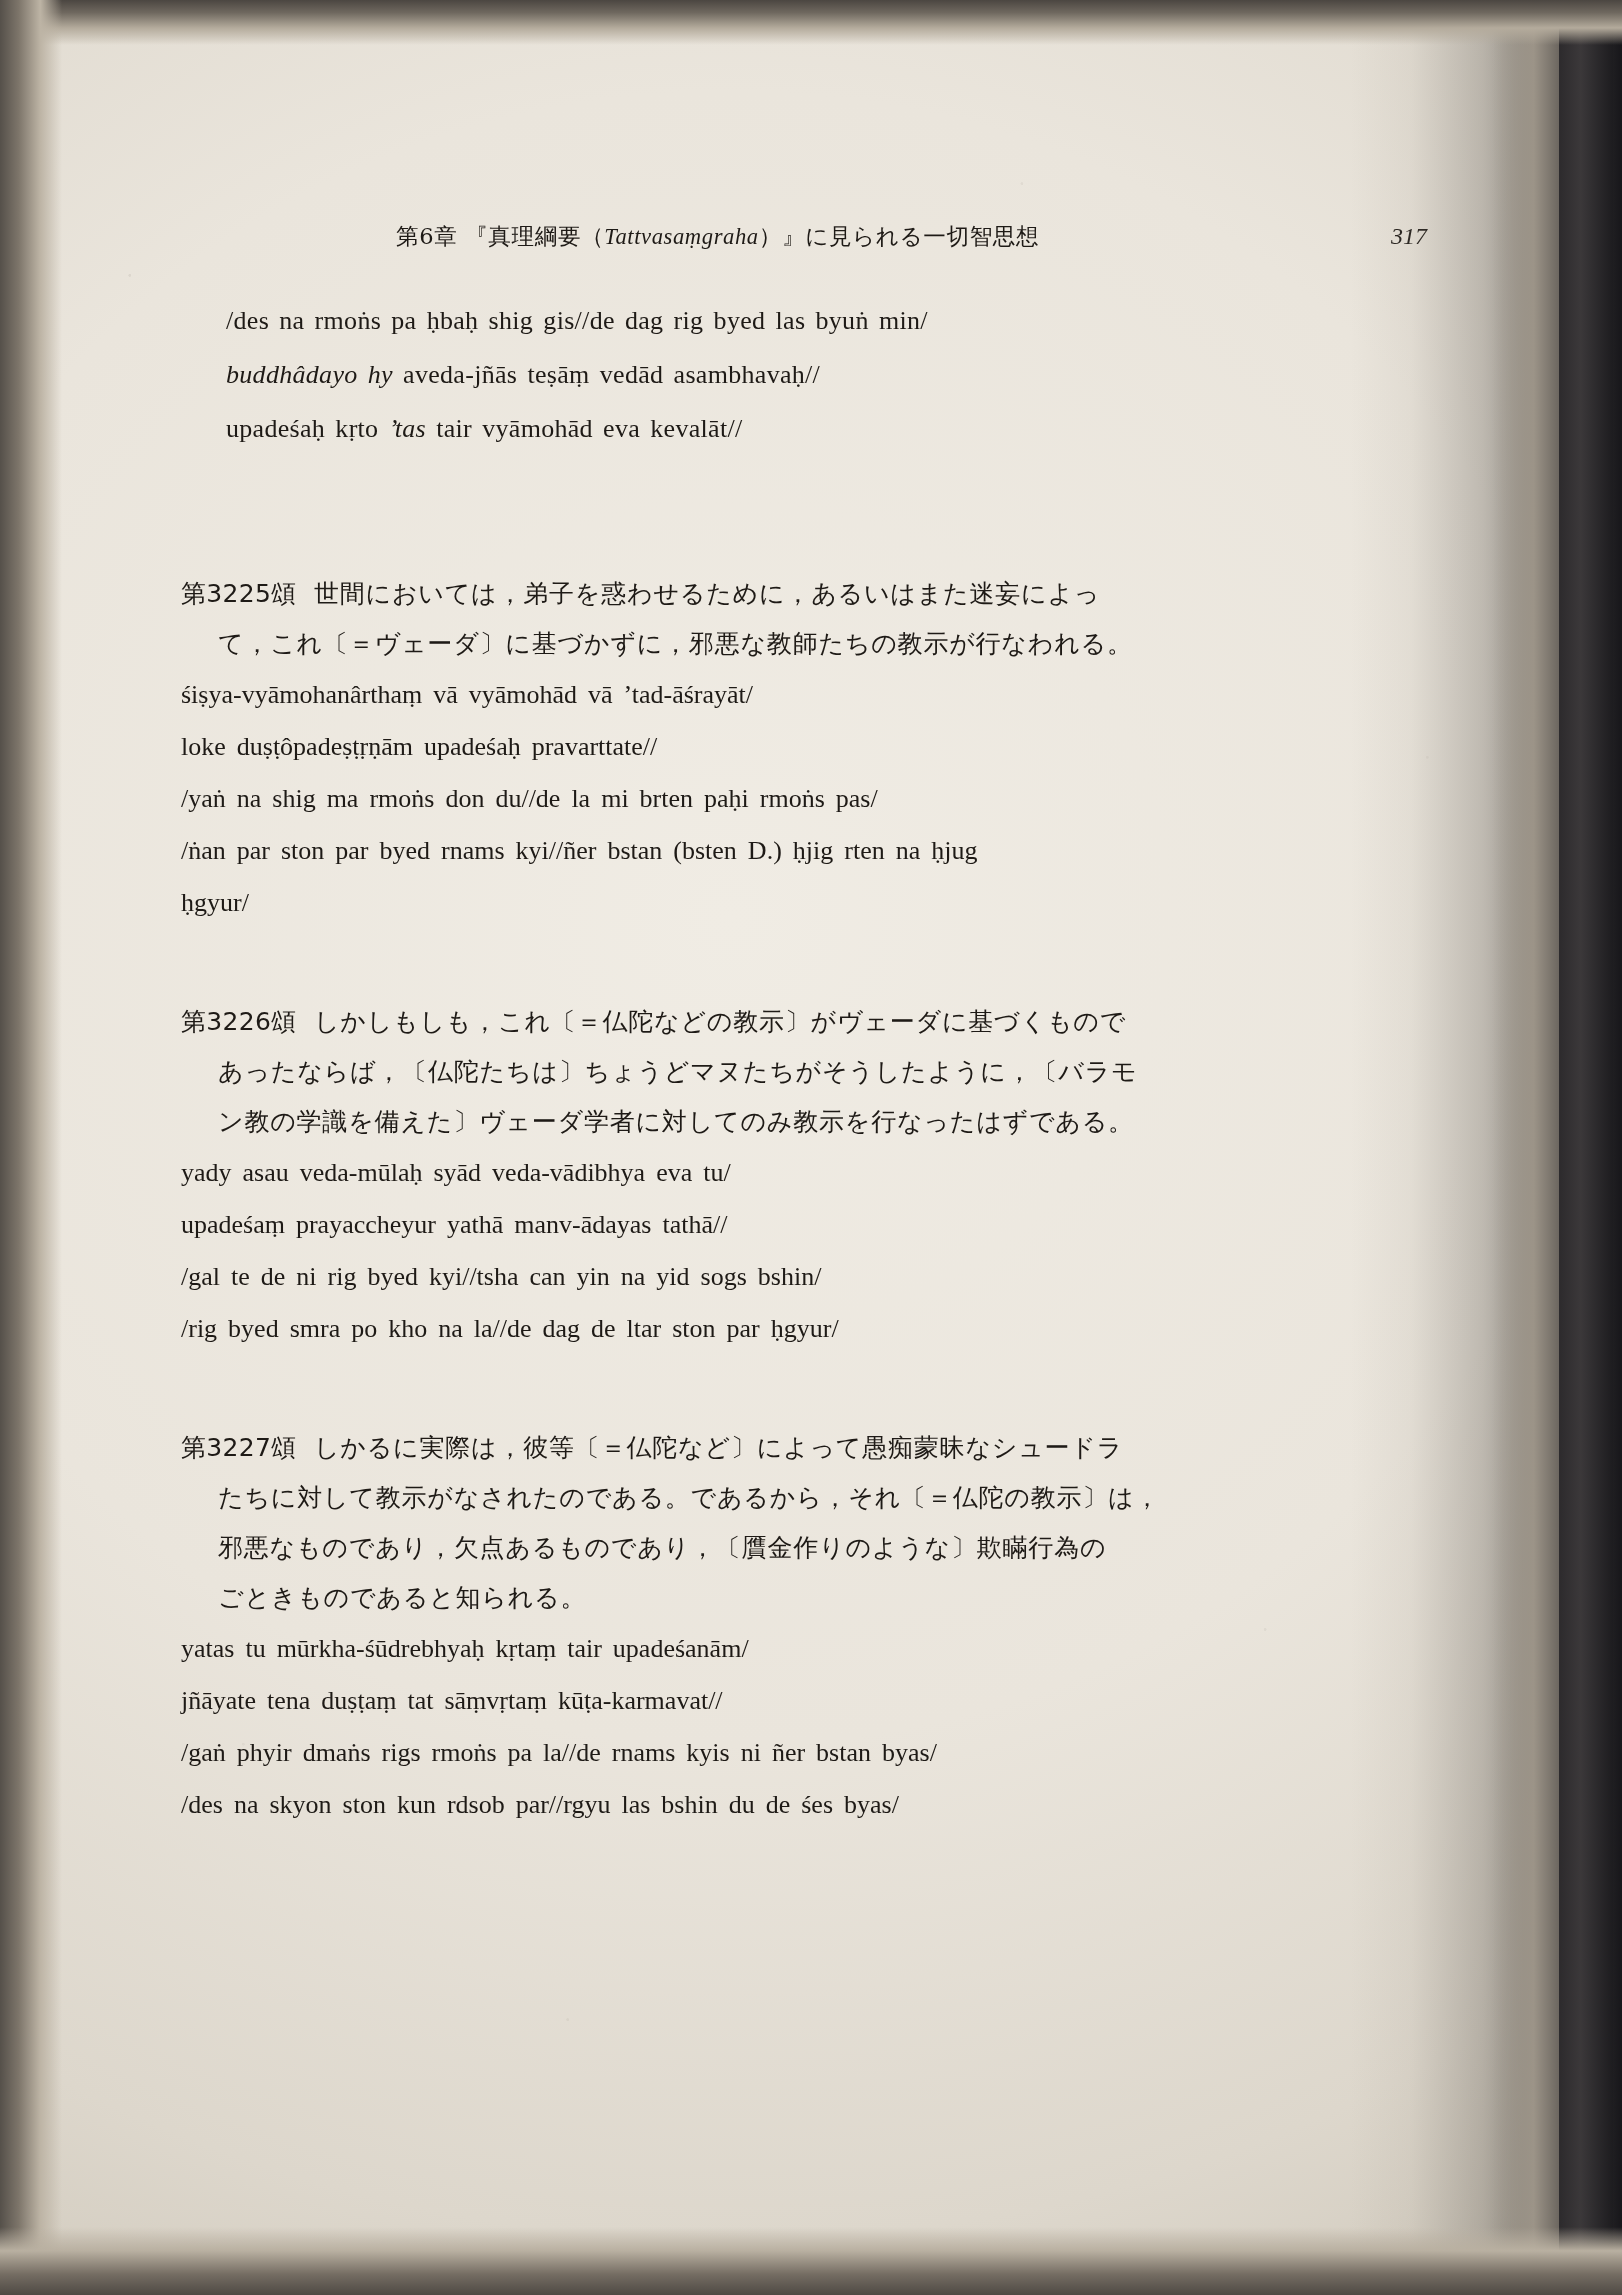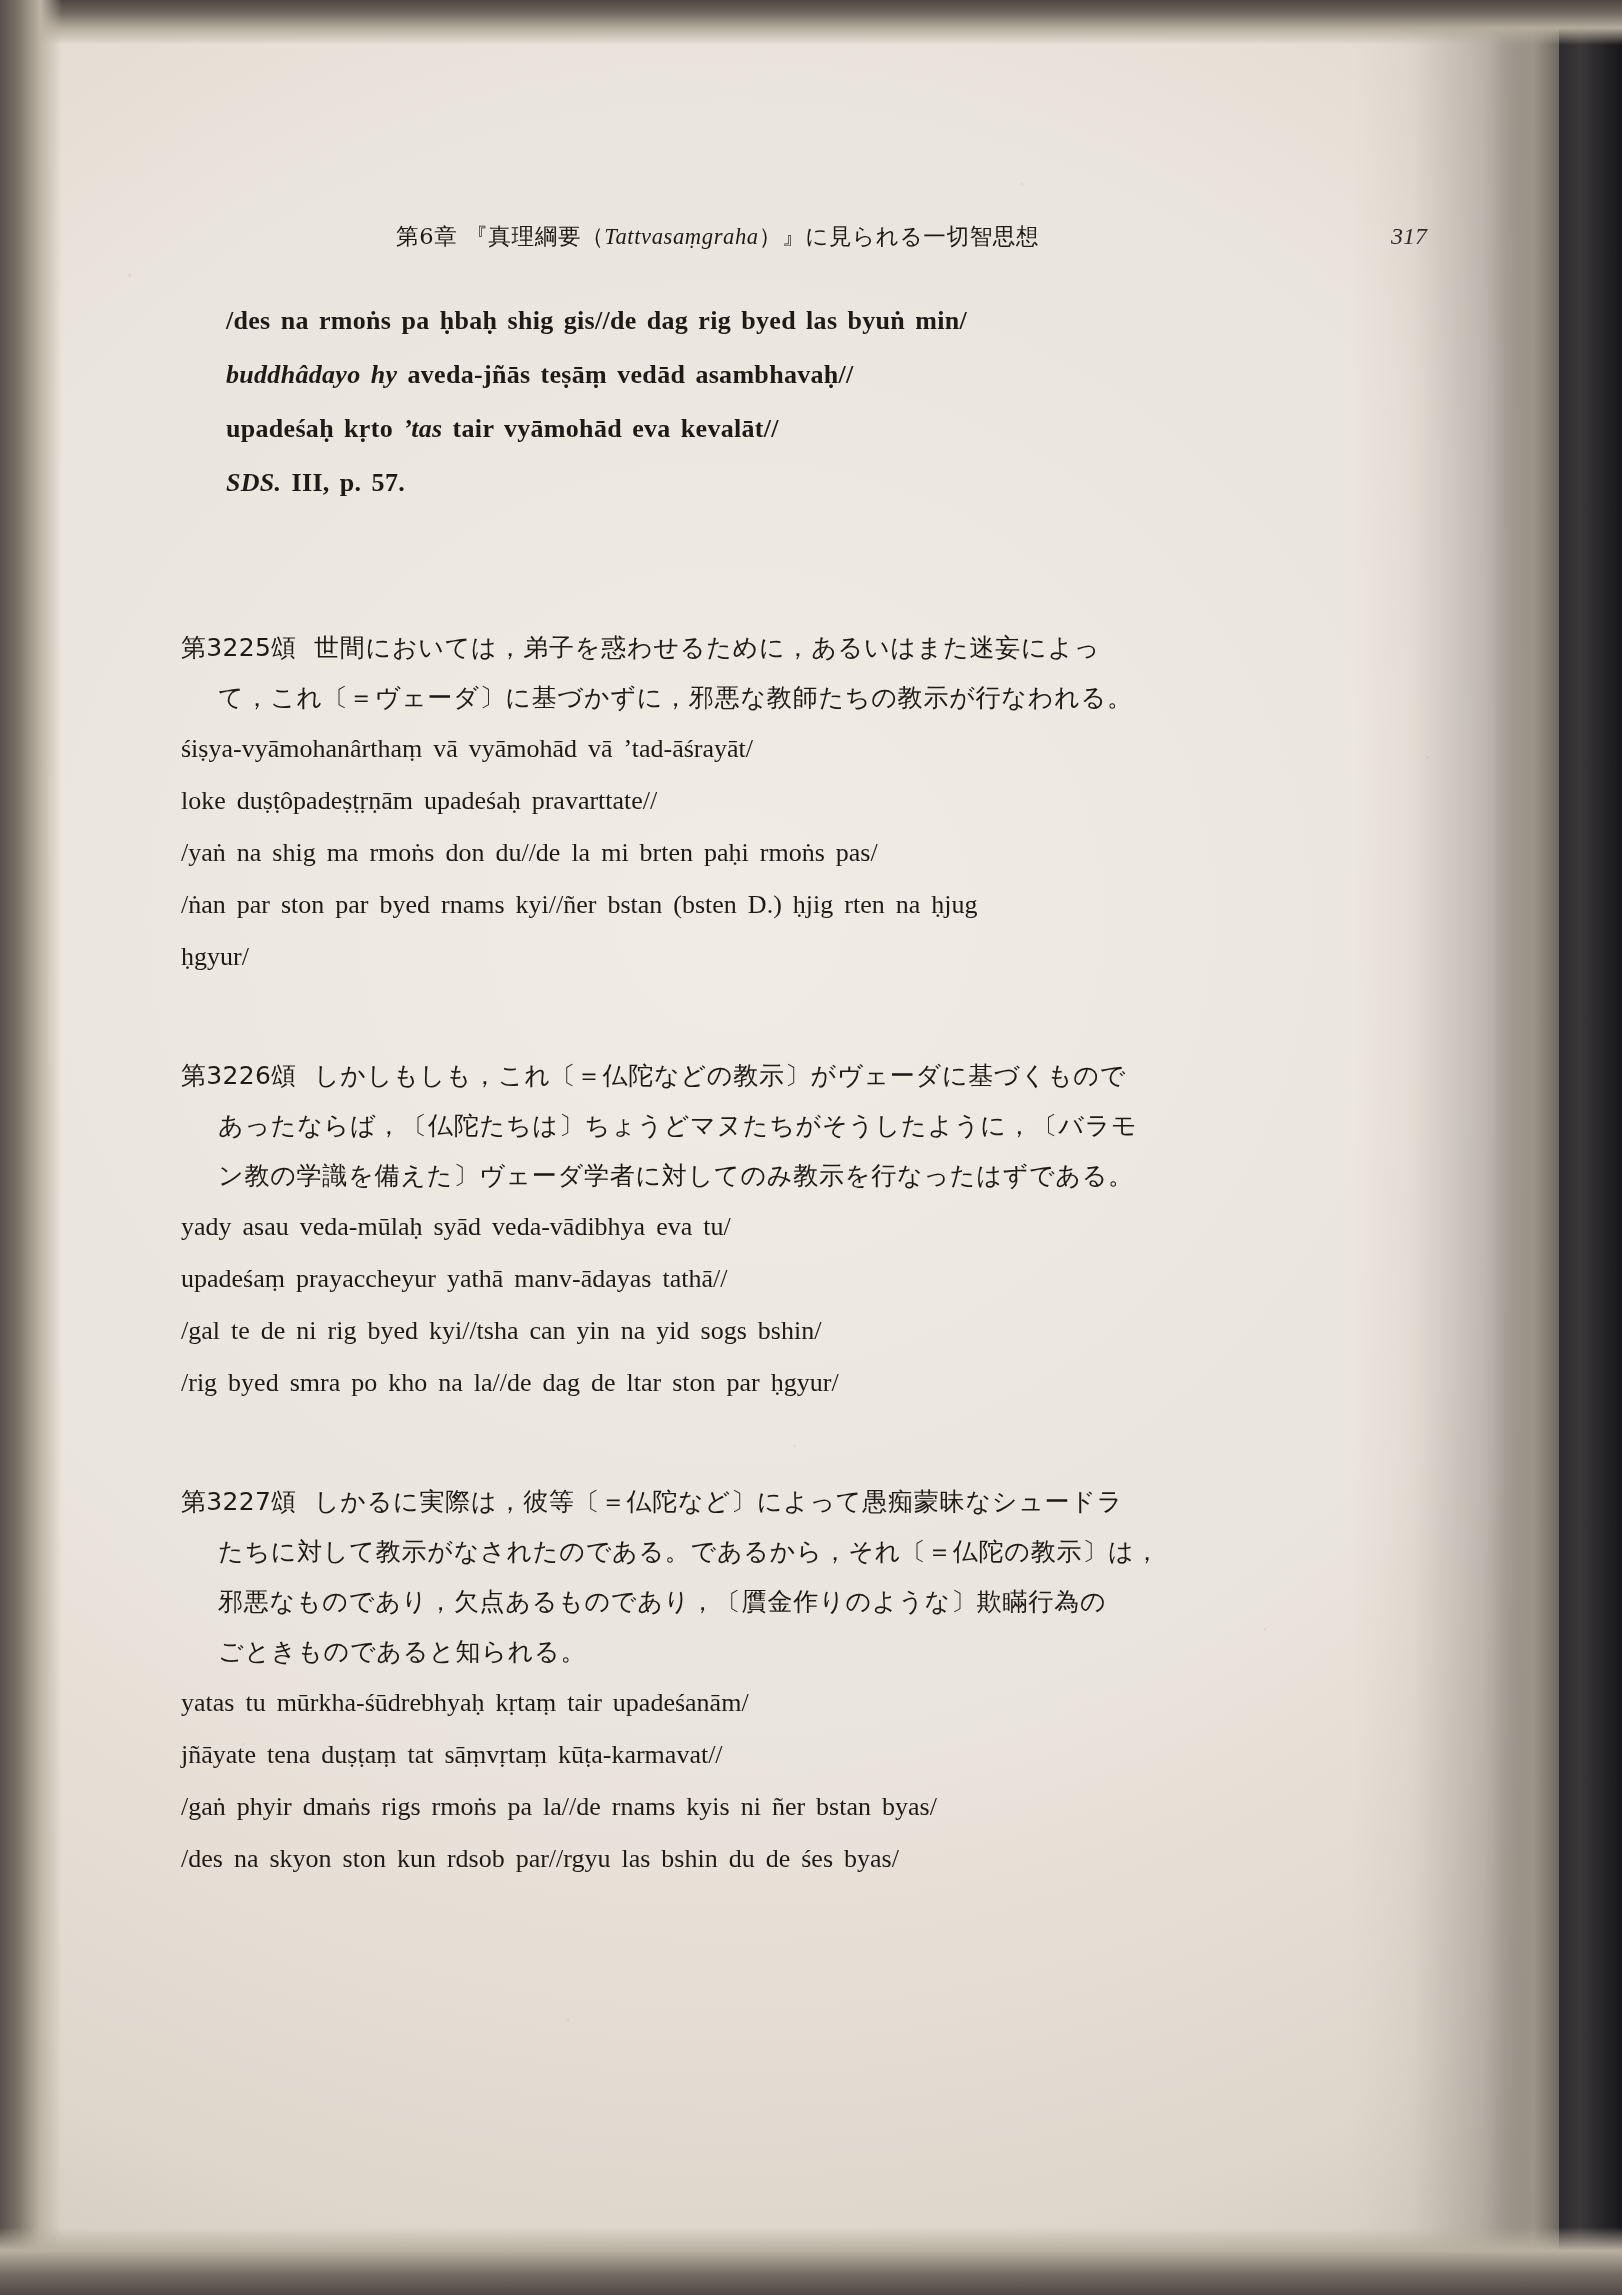--- a/index.html
+++ b/index.html
@@ -104,21 +104,20 @@
 
   .blk { margin-bottom: 0; }
 
   .line {
     font-family: "Liberation Serif", serif;
     font-size: 26px;
     line-height: 54px;
     letter-spacing: 0.3px;
     word-spacing: 3.4px;
     white-space: nowrap;
-    font-weight: bold;
   }
   .line.ind-1 { padding-left: 45px; }
   .line.ind-0 { padding-left: 45px; }
 
   .ital { font-style: italic; }
 
   .jp {
     font-family: "DejaVu Sans", sans-serif;
     font-size: 25px;
     line-height: 50px;
@@ -162,21 +161,20 @@
     <div class="h-title"><span>第6章 『真理綱要（</span><span class="ital">Tattvasaṃgraha</span><span>）』に見られる一切智思想</span></div>
     <div class="h-page">317</div>
   </div>
 
   <div class="body">
 
     <div class="blk">
       <div class="line ind-0">/des na rmoṅs pa ḥbaḥ shig gis//de dag rig byed las byuṅ min/</div>
       <div class="line ind-1"><span class="ital">buddhâdayo hy</span> aveda-jñās teṣāṃ vedād asambhavaḥ//</div>
       <div class="line ind-1">upadeśaḥ kṛto <span class="ital">’tas</span> tair vyāmohād eva kevalāt//</div>
-      <div class="line ind-1"><span class="ital">SDS.</span> III, p. 57.</div>
     </div>
 
     <div class="gap-lg"></div>
 
     <div class="blk">
       <div class="jp jp-first"><span class="verse-num">第3225頌</span>&nbsp;&nbsp;<span>世間においては，弟子を惑わせるために，あるいはまた迷妄によっ</span></div>
       <div class="jp jp-cont">て，これ〔＝ヴェーダ〕に基づかずに，邪悪な教師たちの教示が行なわれる。</div>
       <div class="sanskrit">śiṣya-vyāmohanârthaṃ vā vyāmohād vā ’tad-āśrayāt/</div>
       <div class="sanskrit">loke duṣṭôpadeṣṭṛṇām upadeśaḥ pravarttate//</div>
       <div class="tibetan">/yaṅ na shig ma rmoṅs don du//de la mi brten paḥi rmoṅs pas/</div>

